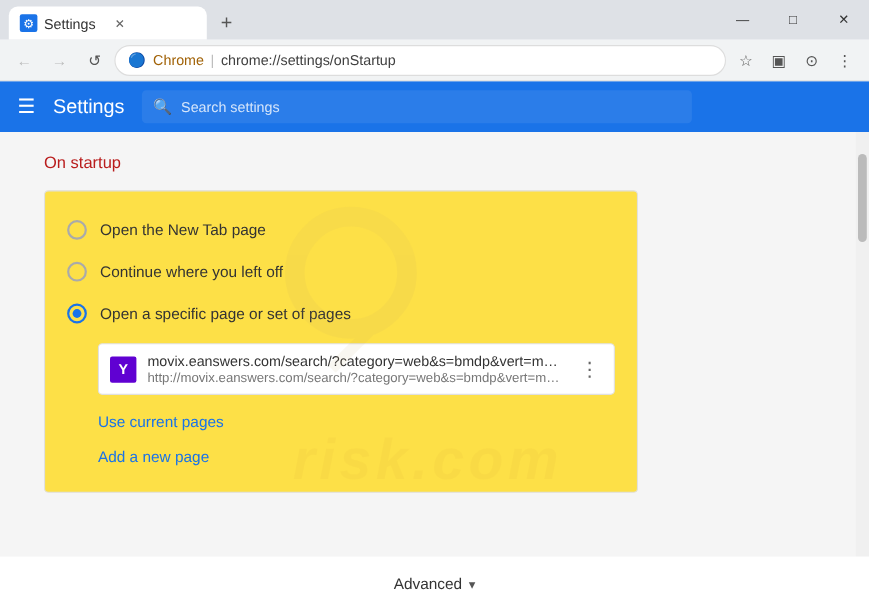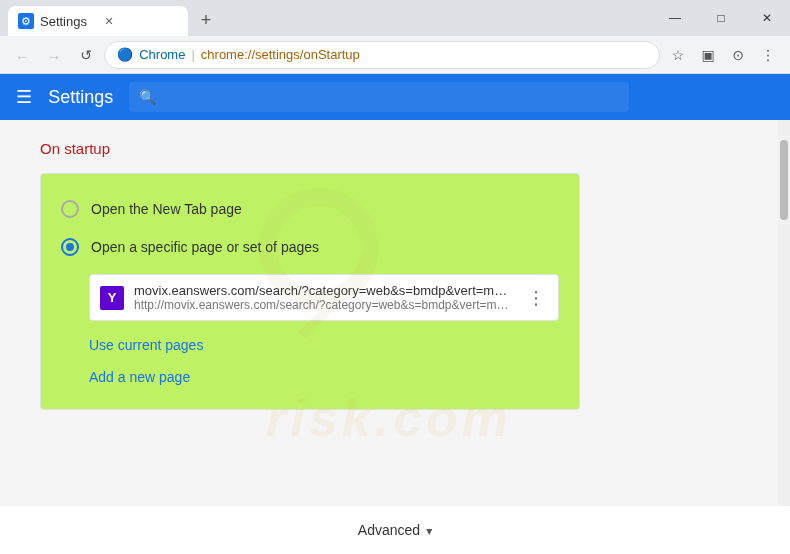--- a/index.html
+++ b/index.html
@@ -107,28 +107,28 @@
       border-radius: 20px;
       height: 28px;
       display: flex;
       align-items: center;
       padding: 0 12px;
       font-size: 13px;
       color: #333;
       gap: 6px;
     }
     .url-bar .chrome-label {
-      color: #0369a1;
+      color: #a16207;
       font-size: 13px;
     }
     .url-bar .separator {
       color: #bbb;
     }
     .url-bar .url-text {
-      color: #a16207;
+      color: #404040;
       font-size: 13px;
     }
     .url-bar .lock-icon {
       color: #555;
       font-size: 13px;
     }
     .address-actions {
       display: flex;
       align-items: center;
       gap: 2px;
@@ -240,21 +240,21 @@
 
     .section-title {
       font-size: 15px;
       color: #b91c1c;
       margin-bottom: 16px;
       font-weight: 400;
     }
 
     
     .card {
-      background: #bef264;
+      background: #fde047;
       border: 1px solid #e0e0e0;
       border-radius: 4px;
       padding: 16px 20px;
       max-width: 540px;
     }
 
     .radio-option {
       display: flex;
       align-items: center;
       gap: 12px;
@@ -414,20 +414,21 @@
       <div class="addr-btn">⊙</div>
       <div class="addr-btn">⋮</div>
     </div>
   </div>
 
   <div class="settings-header">
     <span class="menu-icon">☰</span>
     <span class="settings-title">Settings</span>
     <div class="search-bar">
       <span class="search-icon">🔍</span>
+      <input type="text" placeholder="Search settings" style="">
     </div>
   </div>
 
   <div class="main-content">
     <div class="content-area">
 
       <div class="watermark">
         <div class="watermark-img">
           <div class="magnifier"></div>
           <div class="magnifier-handle"></div>
@@ -437,20 +438,24 @@
 
       <div class="section-title">On startup</div>
 
       <div class="card">
 
         <div class="radio-option">
           <div class="radio-circle"></div>
           <span class="radio-label">Open the New Tab page</span>
         </div>
 
+        <div class="radio-option">
+          <div class="radio-circle"></div>
+          <span class="radio-label">Continue where you left off</span>
+        </div>
 
         <div class="radio-option">
           <div class="radio-circle checked"></div>
           <span class="radio-label">Open a specific page or set of pages</span>
         </div>
 
         <div class="startup-pages">
           <div class="page-entry">
             <div class="yahoo-icon">Y</div>
             <div class="page-urls">

